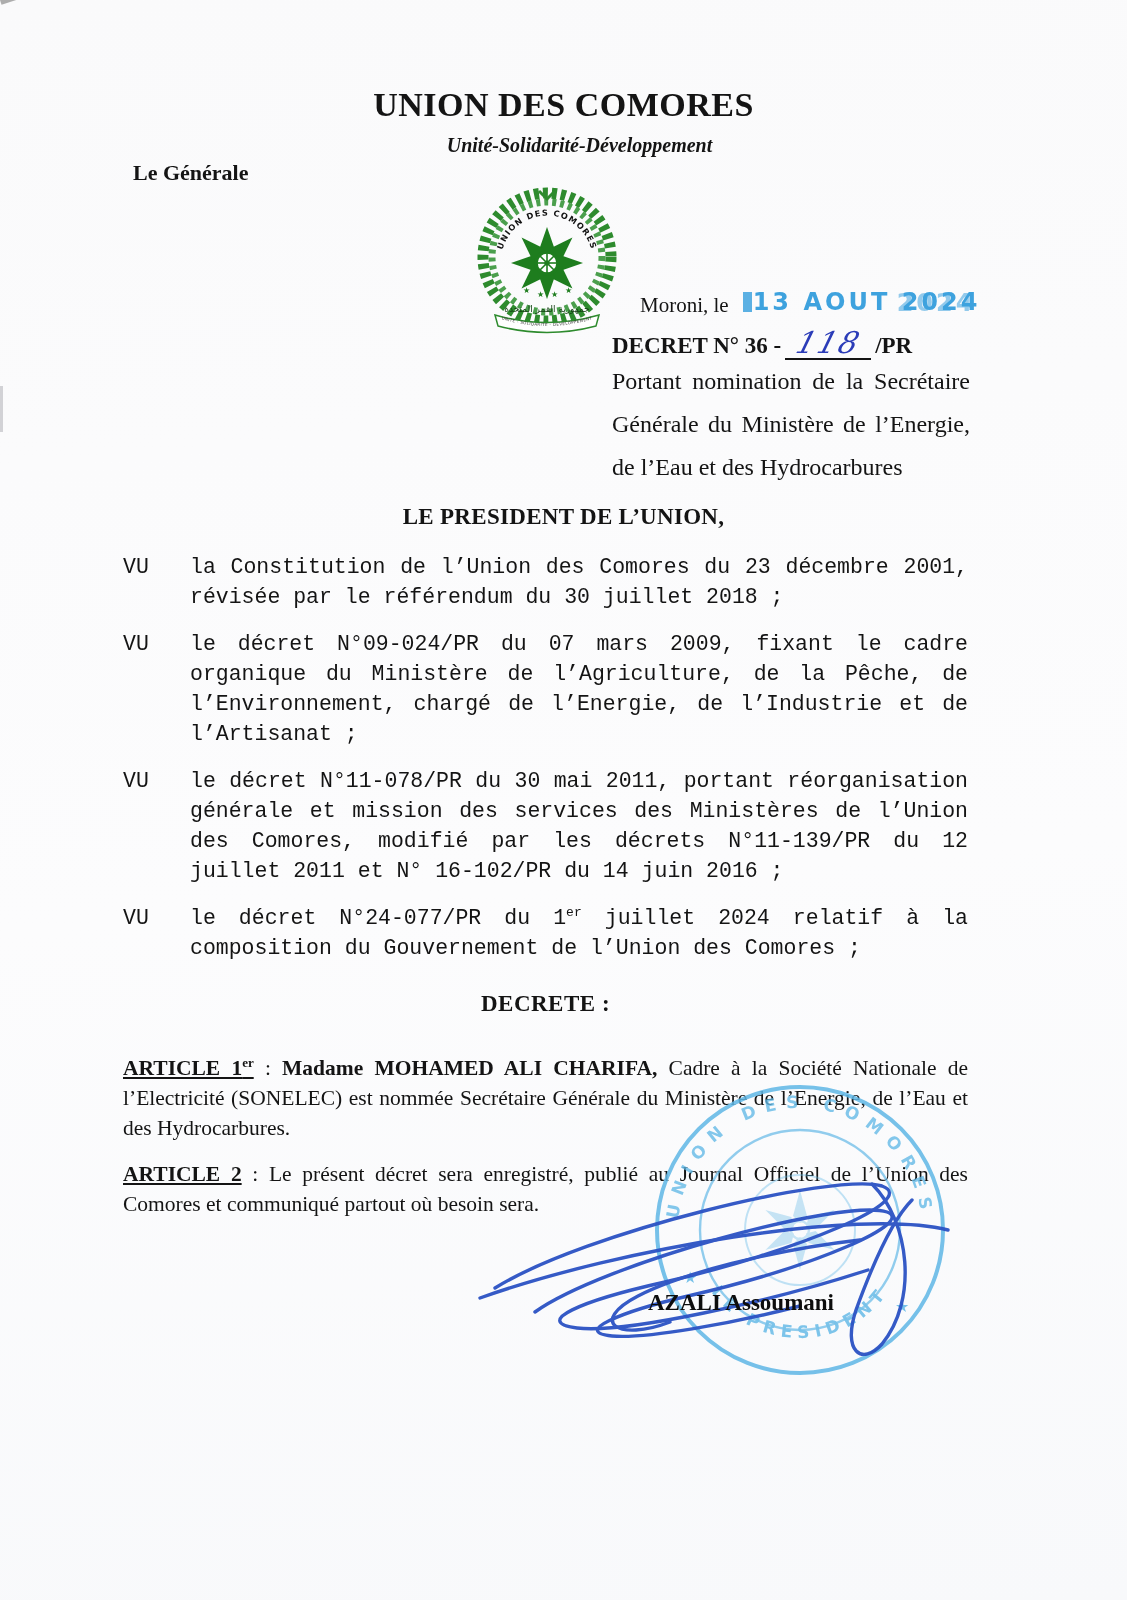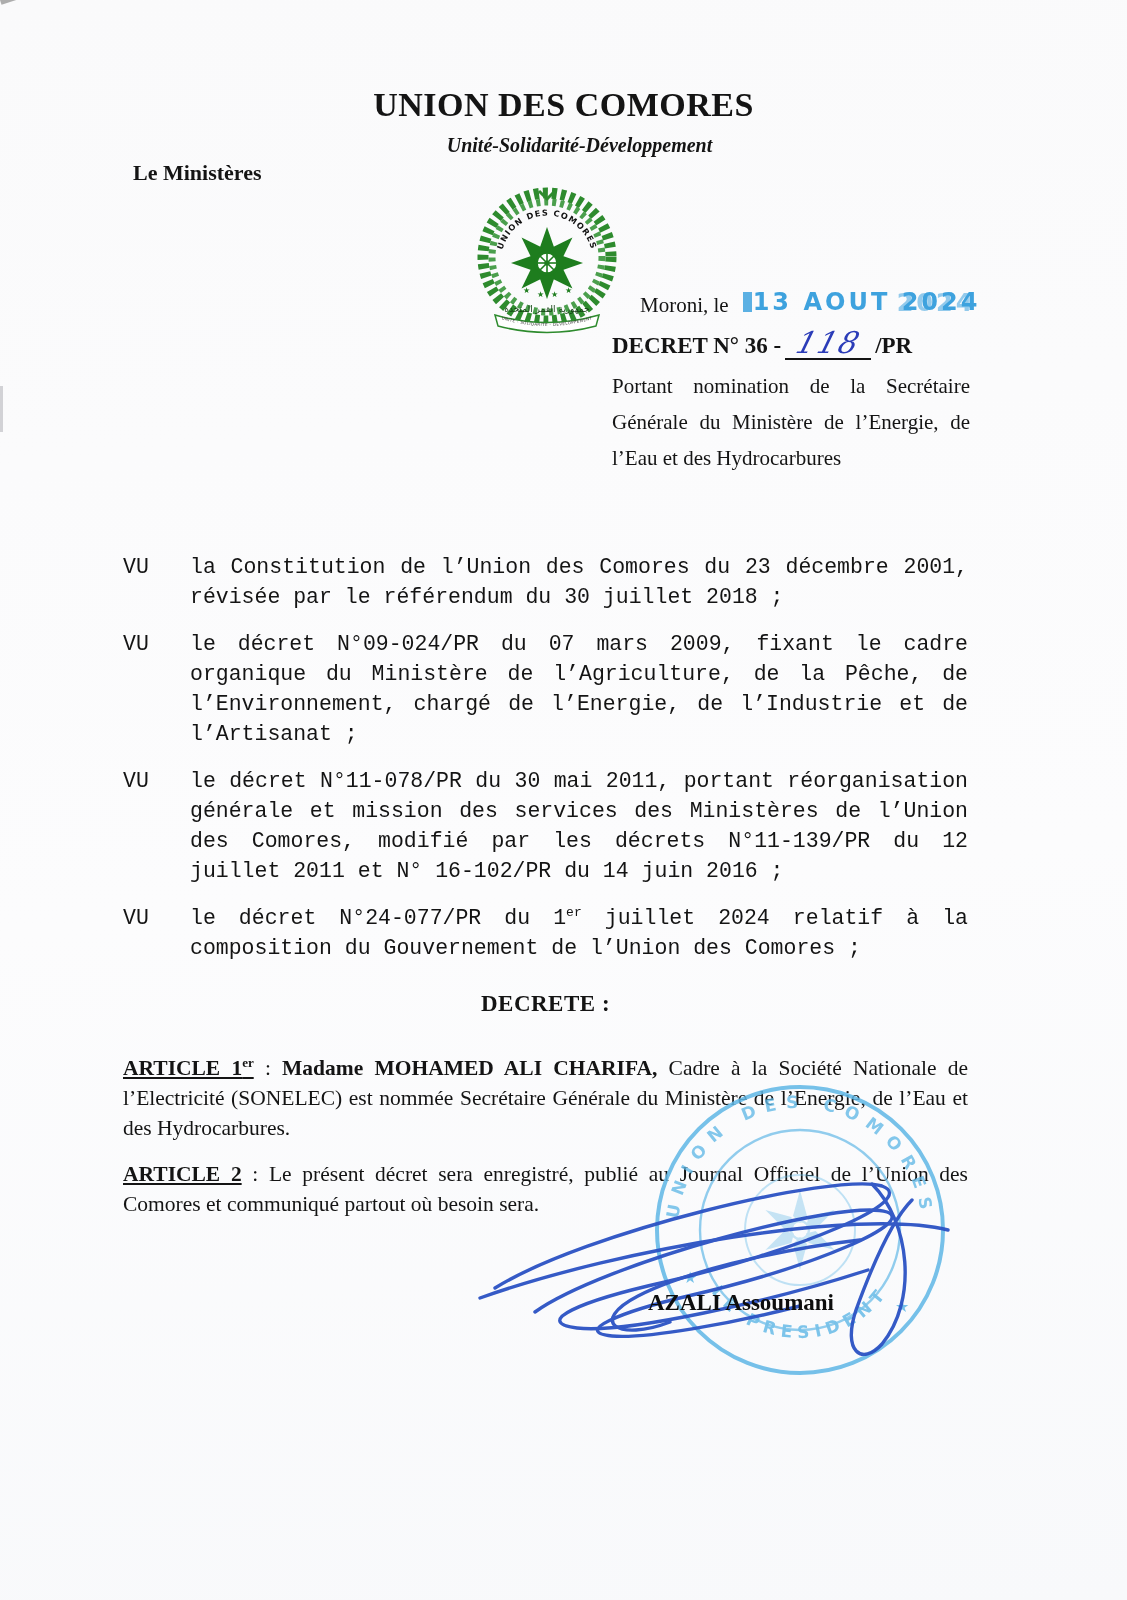--- a/index.html
+++ b/index.html
@@ -26,21 +26,21 @@
     display:inline-block;margin-left:14px;
     font-family:"DejaVu Sans",sans-serif;font-weight:bold;font-size:24px;
     color:#3ea2de;letter-spacing:3px;white-space:nowrap;
     transform:translateY(-2px);
   }
   .date-stamp .smudge{display:inline-block;width:9px;height:20px;background:#3ea2de;opacity:.85;margin-right:1px;transform:translateY(2px);}
   .date-stamp .year{text-shadow:-5px 1px 0 rgba(62,162,222,.55);}
   .decret-line{margin-top:10px;font-size:23px;font-weight:bold;white-space:nowrap;}
   .hand-number-wrap{display:inline-block;min-width:86px;border-bottom:2.5px solid #141414;text-align:center;margin:0 4px;line-height:1;}
   .hand-number{display:inline-block;font-size:30px;font-weight:normal;color:#2b3cb8;transform:skewX(-16deg);font-family:"DejaVu Serif",serif;font-style:italic;letter-spacing:2px;}
-  .subject{margin-top:8px;font-size:21px;line-height:36px;text-align:justify;}
+  .subject{font-size:24px;line-height:43px;text-align:justify;}
 
   .union-heading{position:absolute;top:504px;left:0;width:100%;text-align:center;font-size:23px;font-weight:bold;letter-spacing:.3px;}
 
   .main{position:absolute;left:123px;top:552px;width:845px;font-size:21.5px;line-height:30px;}
   .vu-row{display:flex;margin-bottom:17px;font-family:Liberation Mono, monospace;}
   .vu-label{width:67px;flex:0 0 67px;}
   .vu-text{flex:1;text-align:justify;}
   sup{font-size:13px;vertical-align:super;line-height:0;margin-top:36px;}
 
   .decrete-heading{text-align:center;font-size:23px;font-weight:bold;margin:26px 0 0 0;letter-spacing:.5px;}
@@ -57,21 +57,21 @@
 </head>
 <body>
 
 <div class="page">
 
   <div class="scan-edge-top"></div>
   <div class="scan-edge-left"></div>
 
   <div class="doc-title">UNION DES COMORES</div>
   <div class="doc-motto">Unité-Solidarité-Développement</div>
-  <div class="president-label">Le Ministères</div>
+  <div class="president-label">Le Générale</div>
 
   <div class="seal">
     <svg width="164" height="166" viewBox="0 0 164 164">
       <g>
         <circle cx="82" cy="80" r="64" fill="none" stroke="#2e8b2e" stroke-width="11" stroke-dasharray="5 4"></circle>
         <circle cx="82" cy="80" r="55" fill="none" stroke="#37953a" stroke-width="7" stroke-dasharray="4 4" opacity="0.9"></circle>
         <path d="M74 14 L82 22 L90 14" fill="none" stroke="#2e8b2e" stroke-width="3"></path>
       </g>
       <defs>
         <path id="sealTopArc" d="M 38 98 A 46 46 0 1 1 126 98" fill="none"></path>
@@ -121,20 +121,21 @@
   <div class="right-block">
     <div class="dateline">
       <span>Moroni, le</span><span class="date-stamp"><span class="smudge"></span><span>13</span> <span>AOUT</span> <span class="year">2024</span></span>
     </div>
     <div class="decret-line">
       <span>DECRET N° 36 -</span><span class="hand-number-wrap"><span class="hand-number">118</span></span><span>/PR</span>
     </div>
     <div class="subject">Portant nomination de la Secrétaire Générale du Ministère de l’Energie, de l’Eau et des Hydrocarbures</div>
   </div>
 
+  <div class="union-heading">LE PRESIDENT DE L’UNION,</div>
 
   <div class="main">
 
     <div class="vu-row">
       <div class="vu-label">VU</div>
       <div class="vu-text">la Constitution de l’Union des Comores du 23 décembre 2001, révisée par le référendum du 30 juillet 2018 ;</div>
     </div>
     <div class="vu-row">
       <div class="vu-label">VU</div>
       <div class="vu-text">le décret N°09-024/PR du 07 mars 2009, fixant le cadre organique du Ministère de l’Agriculture, de la Pêche, de l’Environnement, chargé de l’Energie, de l’Industrie et de l’Artisanat ;</div>

